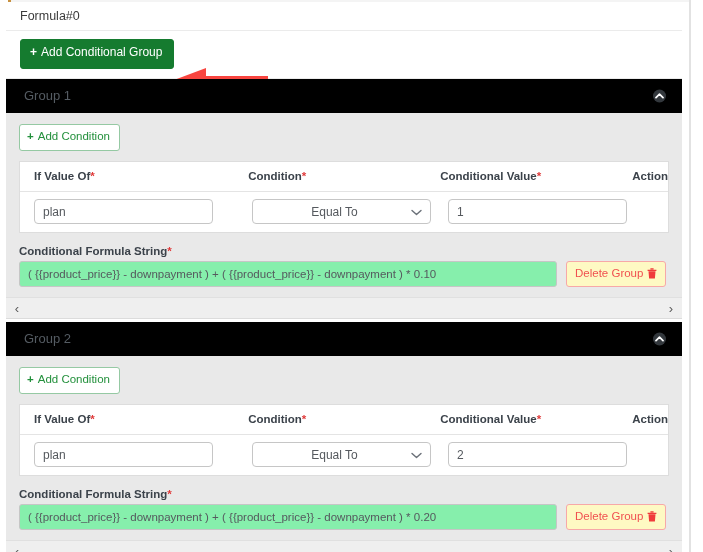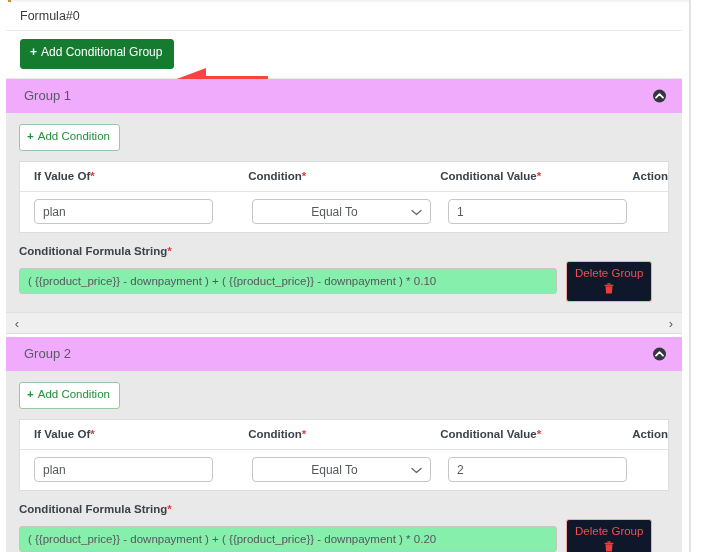--- a/index.html
+++ b/index.html
@@ -118,21 +118,21 @@
   .group-head {
     position: relative;
     height: 34px;
     line-height: 34px;
     padding-left: 18px;
     font-size: 13px;
     color: #555c63;
     box-sizing: border-box;
     cursor: pointer;
   }
-  .group-head.dark { background: #f0abfc; }
+  .group-head.dark { background: #000000; }
 
   .chev-badge {
     position: absolute;
     right: 16px;
     top: 50%;
     transform: translateY(-50%);
     width: 13px;
     height: 13px;
     border-radius: 50%;
     background: #33383d;
@@ -243,33 +243,32 @@
     border-radius: 3px;
     background: #86efac;
     font-family: "Liberation Sans", sans-serif;
     font-size: 11.5px;
     color: #55595e;
     padding: 0 8px;
     outline: none;
   }
   .btn-delete-group {
     margin-left: 9px;
-    background: #0f172a;
+    background: #fef9c3;
     color: #f05050;
     border: 1px solid #f7a8a8;
     border-radius: 3px;
     font-size: 11.5px;
     padding: 6px 8px 7px 8px;
     cursor: pointer;
     line-height: 1;
     white-space: nowrap;
     display: inline-flex;
     align-items: center;
     gap: 4px;
-    flex-direction: column;
   }
 
   
   .hscroll {
     position: relative;
     height: 20px;
     background: #efefef;
     border-top: 1px solid #e0e0e0;
     border-bottom: 1px solid #dcdcdc;
   }

